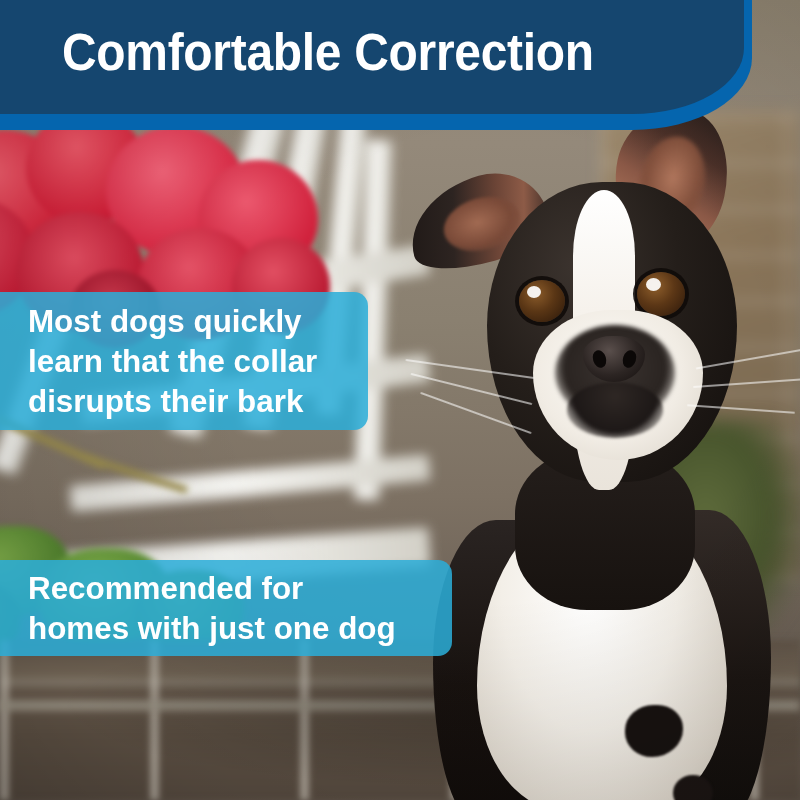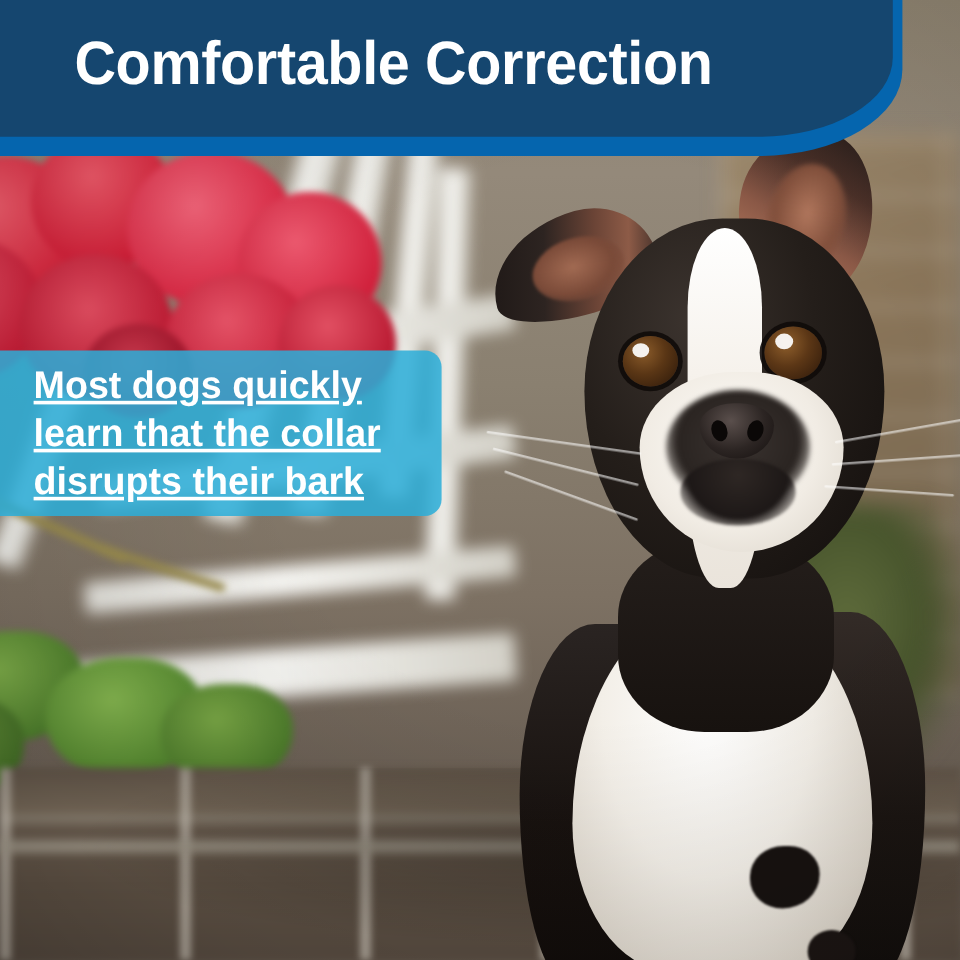--- a/index.html
+++ b/index.html
@@ -203,21 +203,21 @@
   
   .callout{
     position:absolute;left:0;
     background:rgba(43,173,216,.86);
     border-top-right-radius:14px;border-bottom-right-radius:14px;
     color:#ffffff;font-weight:700;
     font-family:"Liberation Sans","DejaVu Sans",sans-serif;
     display:flex;flex-direction:column;justify-content:center;
     box-sizing:border-box;
   }
-  #callout-1{top:292px;width:368px;height:138px;padding:0 18px 0 28px;text-decoration:underline;}
+  #callout-1{top:292px;width:368px;height:138px;padding:0 18px 0 28px;}
   #callout-2{top:560px;width:452px;height:96px;padding:0 18px 0 28px;}
   .callout .line{
     font-size:32px;line-height:40px;white-space:nowrap;
     transform:scaleX(.98);transform-origin:left center;
   }
 </style>
 </head>
 <body>
 
 <div id="stage">
@@ -301,14 +301,18 @@
   <div class="banner-light"></div>
   <div class="banner-dark"></div>
   <div class="banner-title">Comfortable Correction</div>
 
   <div class="callout" id="callout-1">
     <div class="line">Most dogs quickly</div>
     <div class="line">learn that the collar</div>
     <div class="line">disrupts their bark</div>
   </div>
 
+  <div class="callout" id="callout-2">
+    <div class="line">Recommended for</div>
+    <div class="line">homes with just one dog</div>
+  </div>
 
 </div>
 
 </body></html>

